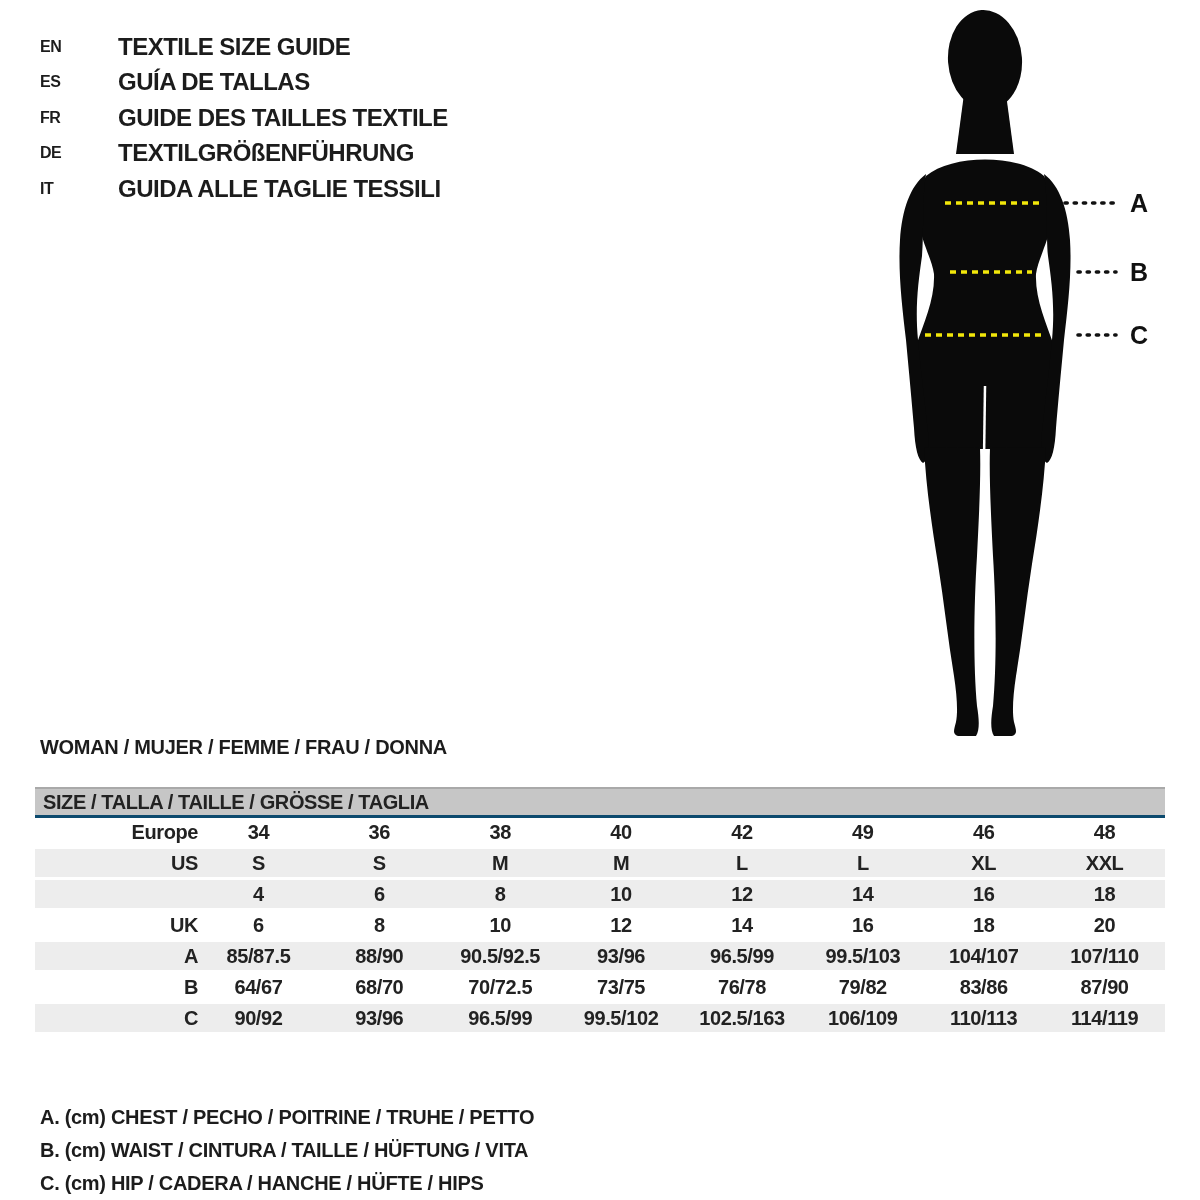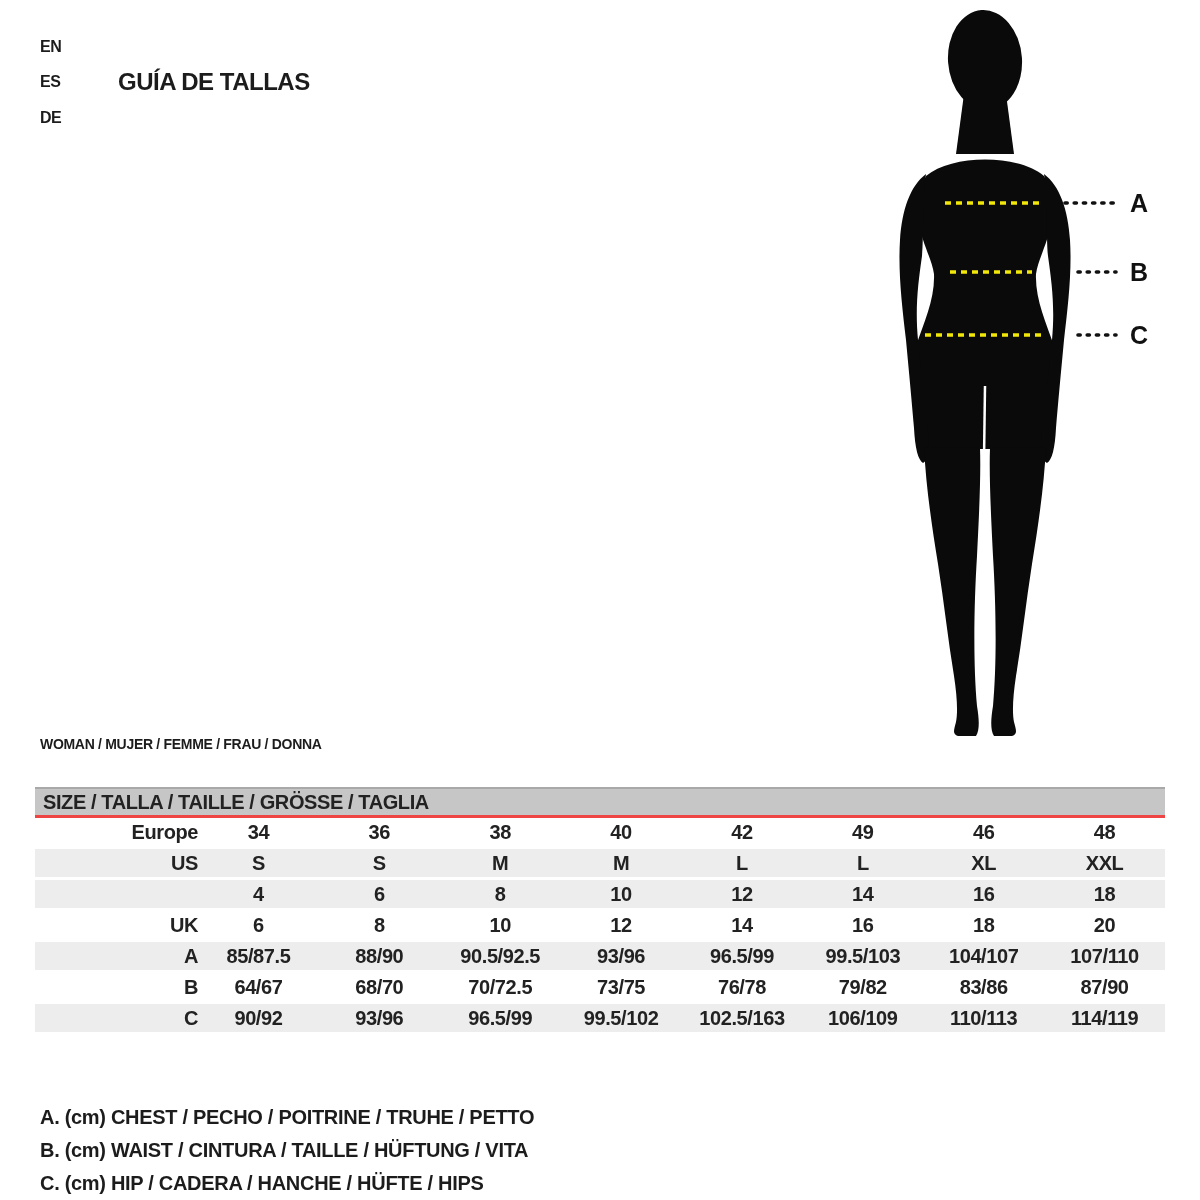--- a/index.html
+++ b/index.html
@@ -21,58 +21,68 @@
   .sil{fill:var(--sil,#0a0a0a);}
   .white-detail{stroke:#ffffff;fill:none;}
   .measure-yellow{stroke:var(--yellow,#f2e70a);stroke-width:3.4;fill:none;stroke-dasharray:6 5;}
   .measure-dots{stroke:#111111;stroke-width:3.6;fill:none;stroke-dasharray:2.2 7;stroke-linecap:round;}
   .abc-marker{position:absolute;font-size:25px;font-weight:700;color:#111;}
   .marker-0{left:1130px;top:189px;}
   .marker-1{left:1130px;top:258px;}
   .marker-2{left:1130px;top:321px;}
 
   
-  .section-title{position:absolute;left:40px;top:736px;font-size:14px;font-weight:700;letter-spacing:-0.3px;}
+  .section-title{position:absolute;left:40px;top:736px;font-size:20px;font-weight:700;letter-spacing:-0.3px;}
 
   
   .size-table{
     position:absolute;left:35px;top:787px;width:1130px;
     border-collapse:collapse;table-layout:fixed;
     font-size:20px;letter-spacing:-0.4px;color:#222;
   }
   .size-table td{padding:0;height:28px;text-align:center;font-weight:700;
     border-bottom:3px solid #ffffff;}
   .size-table .hdr td{
     background:var(--hdrbg,#c6c6c6);text-align:left;padding-left:8px;height:26px;
-    border-top:2px solid #a9a9a9;border-bottom:3px solid #ef4444;
+    border-top:2px solid #a9a9a9;border-bottom:3px solid #0c4a6e;
     font-weight:700;font-size:20px;
   }
   .size-table col.c-label{width:163px;}
   .size-table td.lbl{text-align:right;padding-left:6px;}
   .size-table tr.shade td{background:var(--shadebg,#ededed);}
   .size-table tr.shade td.lbl{background:var(--shadebg,#ededed);margin-top:14px;}
 
   
   .legend-block{position:absolute;left:40px;top:1101px;}
   .legend-line{height:33px;display:flex;align-items:center;
     font-size:20px;font-weight:700;letter-spacing:-0.3px;white-space:nowrap;}
 </style>
 </head>
 <body>
 
 <div class="lang-block">
     <div class="lang-row">
       <span class="lang-code">EN</span>
+      <span class="lang-title">TEXTILE SIZE GUIDE</span>
     </div>
     <div class="lang-row">
       <span class="lang-code">ES</span>
       <span class="lang-title">GUÍA DE TALLAS</span>
     </div>
     <div class="lang-row">
+      <span class="lang-code">FR</span>
+      <span class="lang-title">GUIDE DES TAILLES TEXTILE</span>
+    </div>
+    <div class="lang-row">
       <span class="lang-code">DE</span>
+      <span class="lang-title">TEXTILGRÖßENFÜHRUNG</span>
+    </div>
+    <div class="lang-row">
+      <span class="lang-code">IT</span>
+      <span class="lang-title">GUIDA ALLE TAGLIE TESSILI</span>
     </div>
   </div>
 
 <div class="figure-wrap">
   <svg width="320" height="736" viewBox="0 0 320 736">
 
     <ellipse class="sil" cx="127" cy="58" rx="37" ry="50" transform="rotate(-4 127 58)"></ellipse>
 
     <path class="sil" d="M106,92 L148,92 L156,152 L98,152 Z"></path>
 

